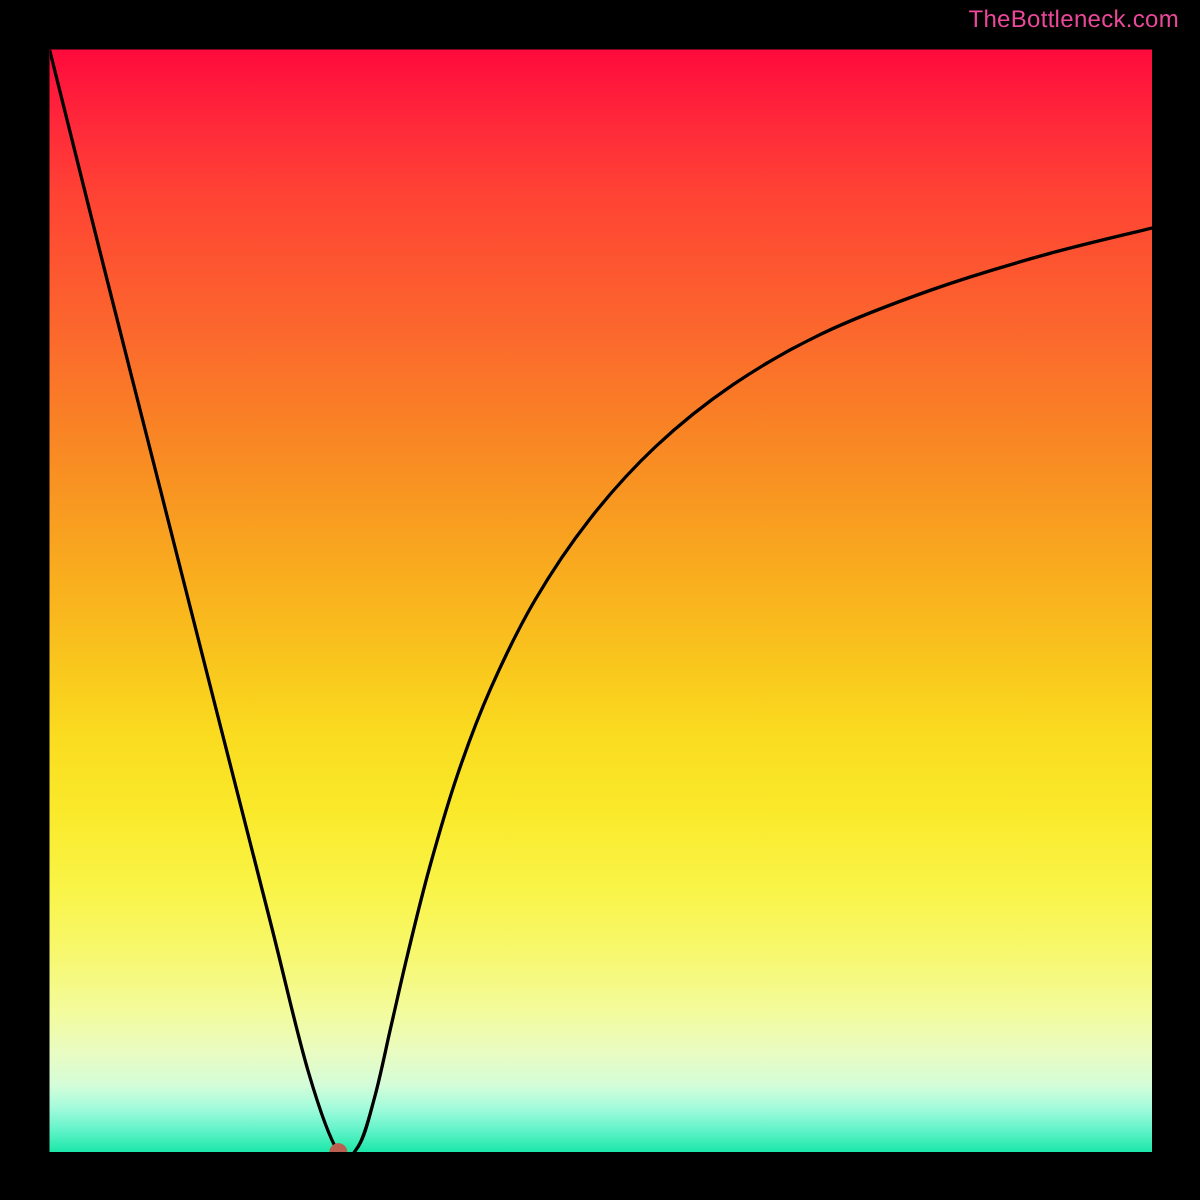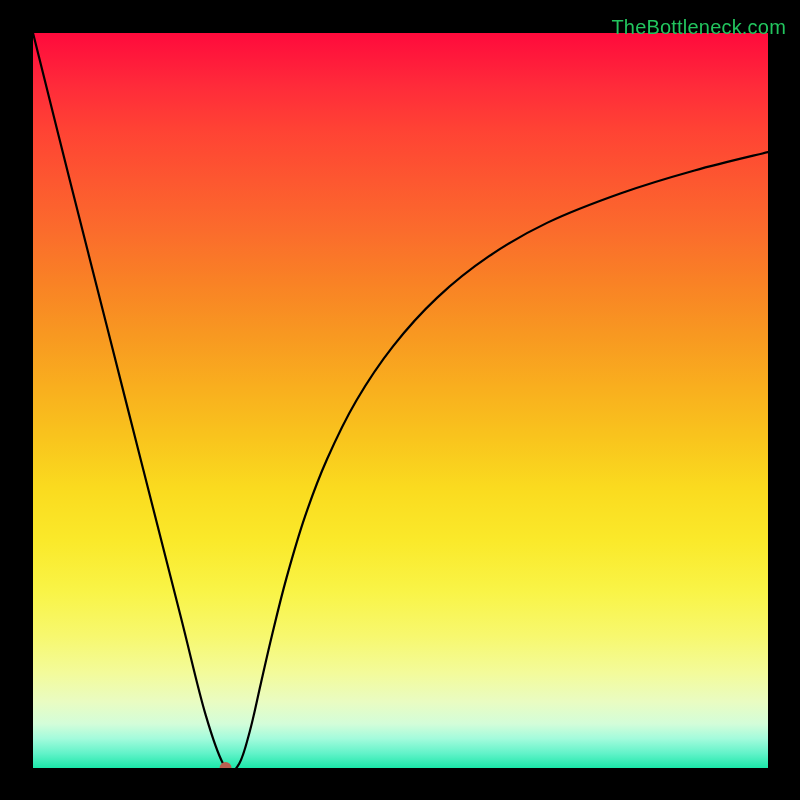--- a/index.html
+++ b/index.html
@@ -6,25 +6,25 @@
   body {
     width: 800px;
     height: 800px;
     background: #000;
     position: relative;
     font-family: Arial, sans-serif;
     overflow: hidden;
   }
   .watermark {
     position: absolute;
-    top: 16px;
+    top: 5px;
     right: 14px;
-    font-size: 20px;
+    font-size: 16px;
     font-weight: 500;
-    color: #22c55e;
+    color: #ec4899;
     z-index: 10;
     letter-spacing: 0.2px;
   }
   .plot-area {
     position: absolute;
     left: 33px;
     top: 33px;
     width: 735px;
     height: 735px;
     background: linear-gradient(to bottom,

